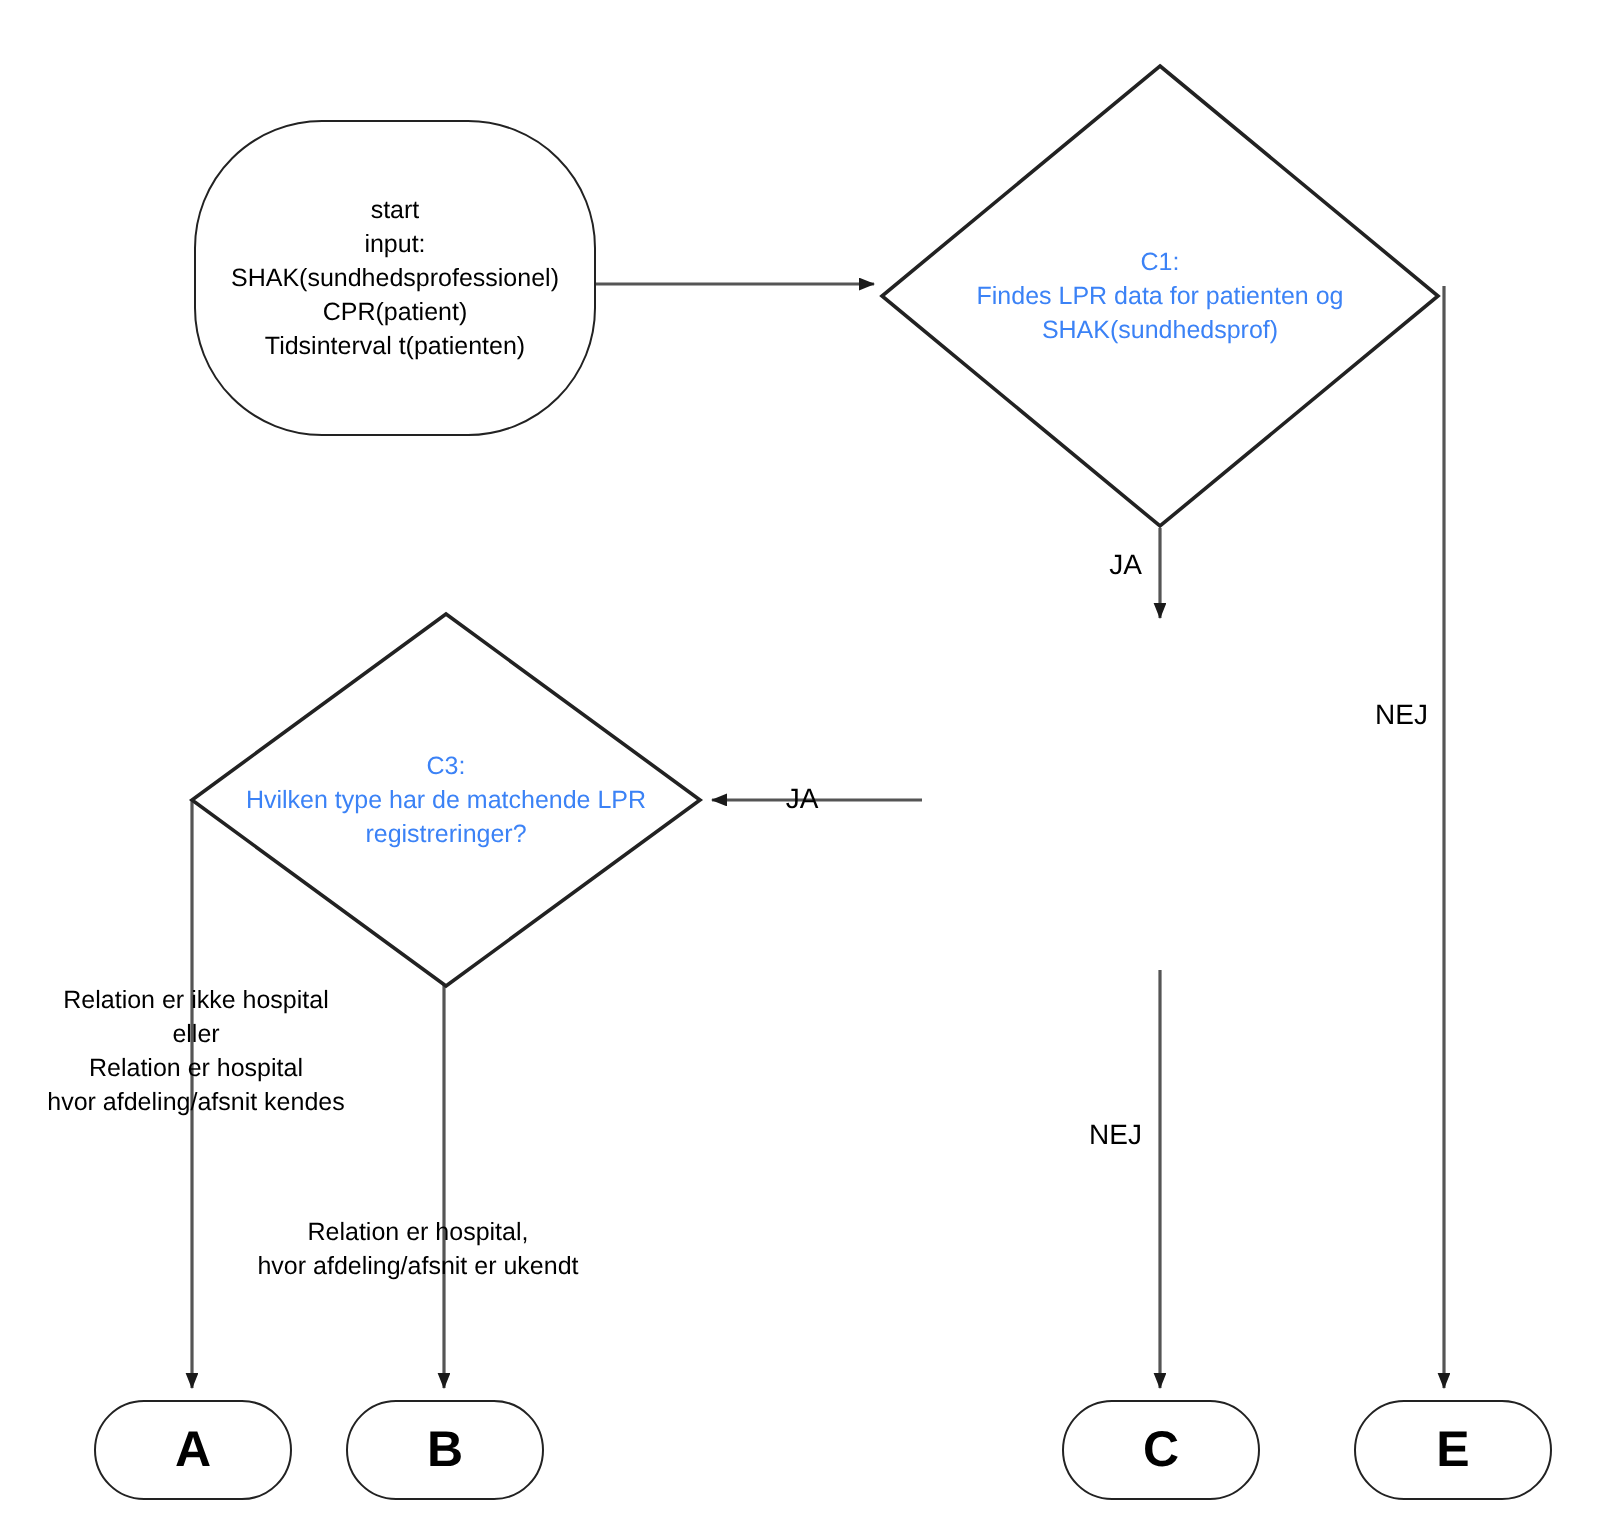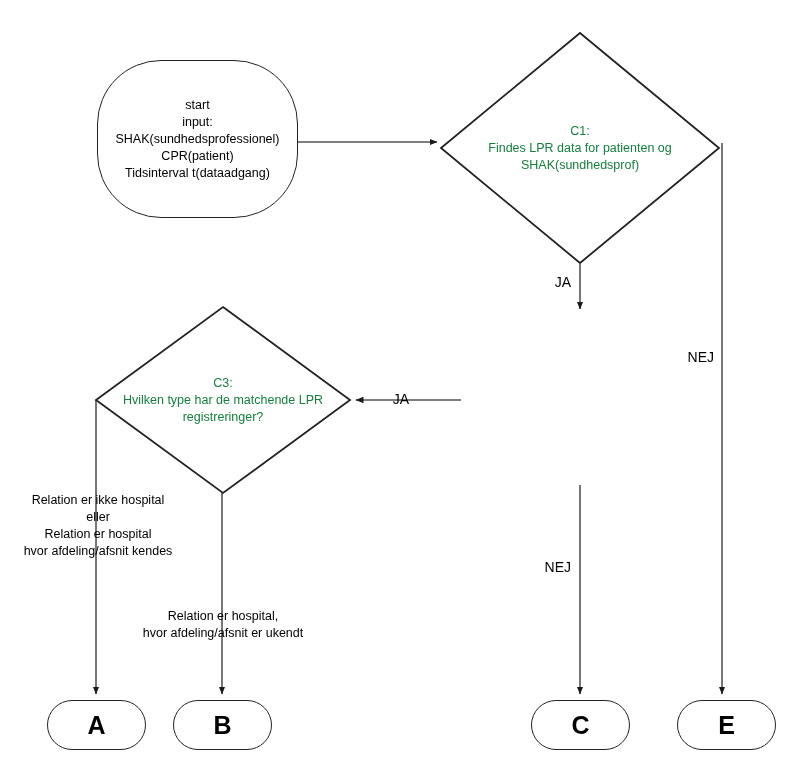--- a/index.html
+++ b/index.html
@@ -61,21 +61,21 @@
     left: 0;
     top: 0;
     width: 100%;
     height: 100%;
     display: flex;
     align-items: center;
     justify-content: center;
     text-align: center;
     font-size: 12.5px;
     line-height: 17px;
-    color: #15803d;
+    color: #3b82f6;
     white-space: pre-line;
   }
   
   .terminal {
     border: 1.6px solid #222222;
     border-radius: 26px;
     background: #ffffff;
     display: flex;
     align-items: center;
     justify-content: center;
@@ -125,21 +125,21 @@
 
       <line x1="222" y1="492" x2="222" y2="694" marker-end="url(#arrowhead)"></line>
     </g>
   </svg>
 
   <div class="node start-node" style="left:97px; top:60px; width:201px; height:158px;">
     <div class="start-text">start
 input:
 SHAK(sundhedsprofessionel)
 CPR(patient)
-Tidsinterval t(dataadgang)</div>
+Tidsinterval t(patienten)</div>
   </div>
 
   <div class="diamond-wrap" style="left:440px; top:32px; width:280px; height:232px;">
     <svg width="280" height="232" viewBox="0 0 280 232">
       <polygon points="140,1 279,116 140,231 1,116" fill="#ffffff" stroke="#222222" stroke-width="1.8"></polygon>
     </svg>
     <div class="diamond-label">C1:
 Findes LPR data for patienten og
 SHAK(sundhedsprof)</div>
   </div>
@@ -176,16 +176,16 @@
 
   <div class="edge-label" style="left:401px; top:391px; transform:translateX(-50%);">JA</div>
 
   <div class="edge-label" style="left:571px; top:559px; transform:translateX(-100%);">NEJ</div>
 
   <div class="edge-label multiline" style="left:98px; top:492px; transform:translateX(-50%);">Relation er ikke hospital
 eller
 Relation er hospital
 hvor afdeling/afsnit kendes</div>
 
-  <div class="edge-label multiline" style="left:223px; top:608px; transform:translateX(-50%);text-align:center;">Relation er hospital,
+  <div class="edge-label multiline" style="left:209px; top:608px; transform:translateX(-50%);text-align:center;">Relation er hospital,
 hvor afdeling/afsnit er ukendt</div>
 
 </div>
 
 </body></html>

